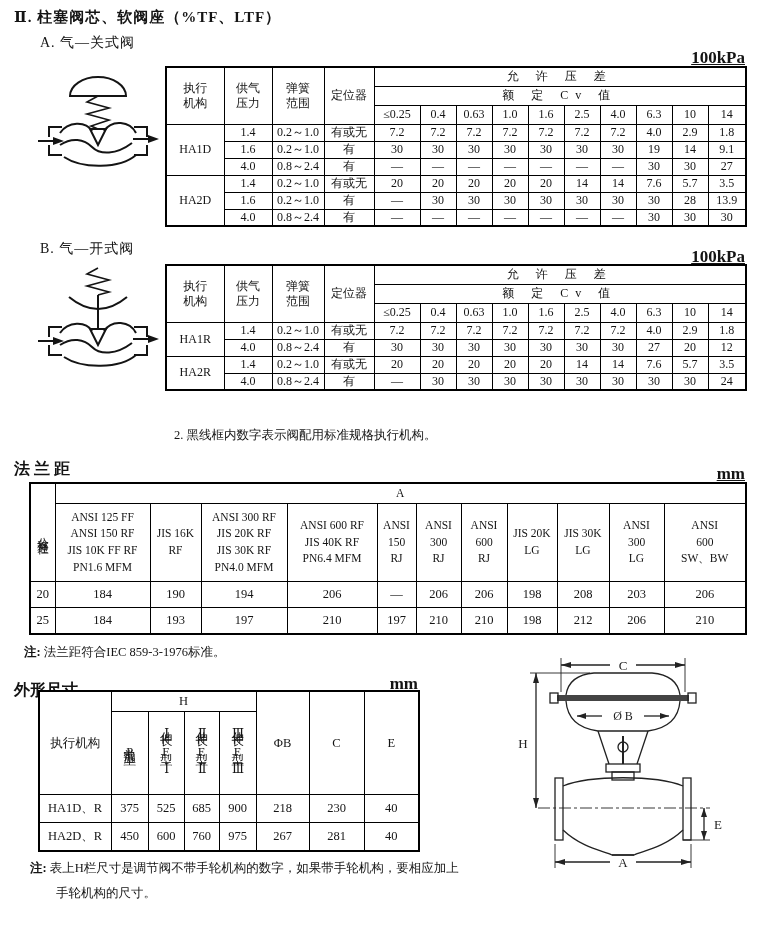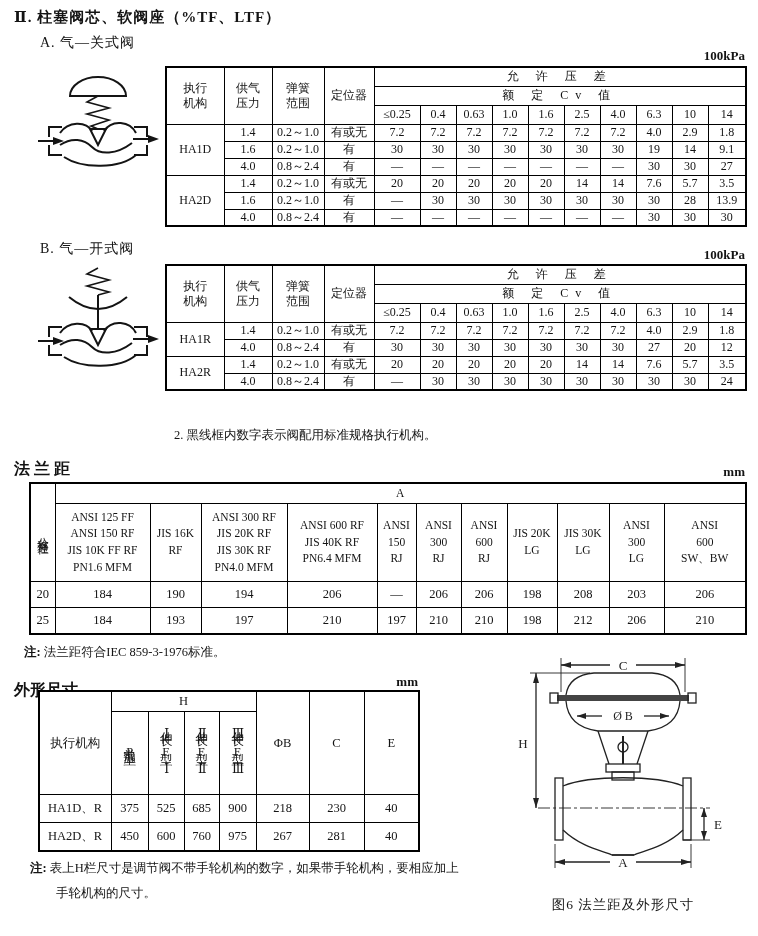--- a/index.html
+++ b/index.html
@@ -1,21 +1,21 @@
 <!DOCTYPE html>
 <html><head>
 <meta charset="utf-8">
 <style>
   html,body{margin:0;padding:0;background:#9a9a9a;}
   .page{width:758px;height:936px;background:#fff;position:relative;margin:0 auto;
         font-family:"Liberation Serif","DejaVu Serif",serif;color:#141414;overflow:hidden;}
   .abs{position:absolute;}
   .title{font-size:15px;font-weight:600;letter-spacing:1px;}
   .seclab{font-size:14px;letter-spacing:1px;}
-  .unit{font-size:13px;font-weight:bold;}
+  .unit{font-size:17px;font-weight:bold;text-decoration:underline;}
   .h2{font-size:16px;font-weight:bold;}
   table{border-collapse:collapse;table-layout:fixed;background:#fff;}
   th,td{white-space:pre-line;}
   
   .ptable{width:580px;border:2px solid #000;}
   .ptable th,.ptable td{border:1px solid #000;text-align:center;vertical-align:middle;
         font-size:12px;font-weight:normal;padding:0;line-height:1.25;}
   .ptable tr{height:17px;}
   .ptable tr.hh{height:19px;}
   .ptable .sp{letter-spacing:7px;margin-top:8px;}
@@ -534,15 +534,14 @@
 
       <line x1="57" y1="192" x2="57" y2="216" stroke-width="0.9"></line>
       <line x1="193" y1="192" x2="193" y2="216" stroke-width="0.9"></line>
       <line x1="57" y1="210" x2="112" y2="210"></line>
         <line x1="138" y1="210" x2="193" y2="210"></line>
       <polygon points="57,210 67,207 67,213" fill="#222" stroke="none"></polygon>
       <polygon points="193,210 183,207 183,213" fill="#222" stroke="none"></polygon>
       <text x="125" y="215" text-anchor="middle" fill="#222" stroke="none">A</text>
     </g>
   </svg>
-  <div class="abs caption" style="left:498px;top:896px;width:250px;">图6 法兰距及外形尺寸</div>
 
 </div>
 
 </body></html>

